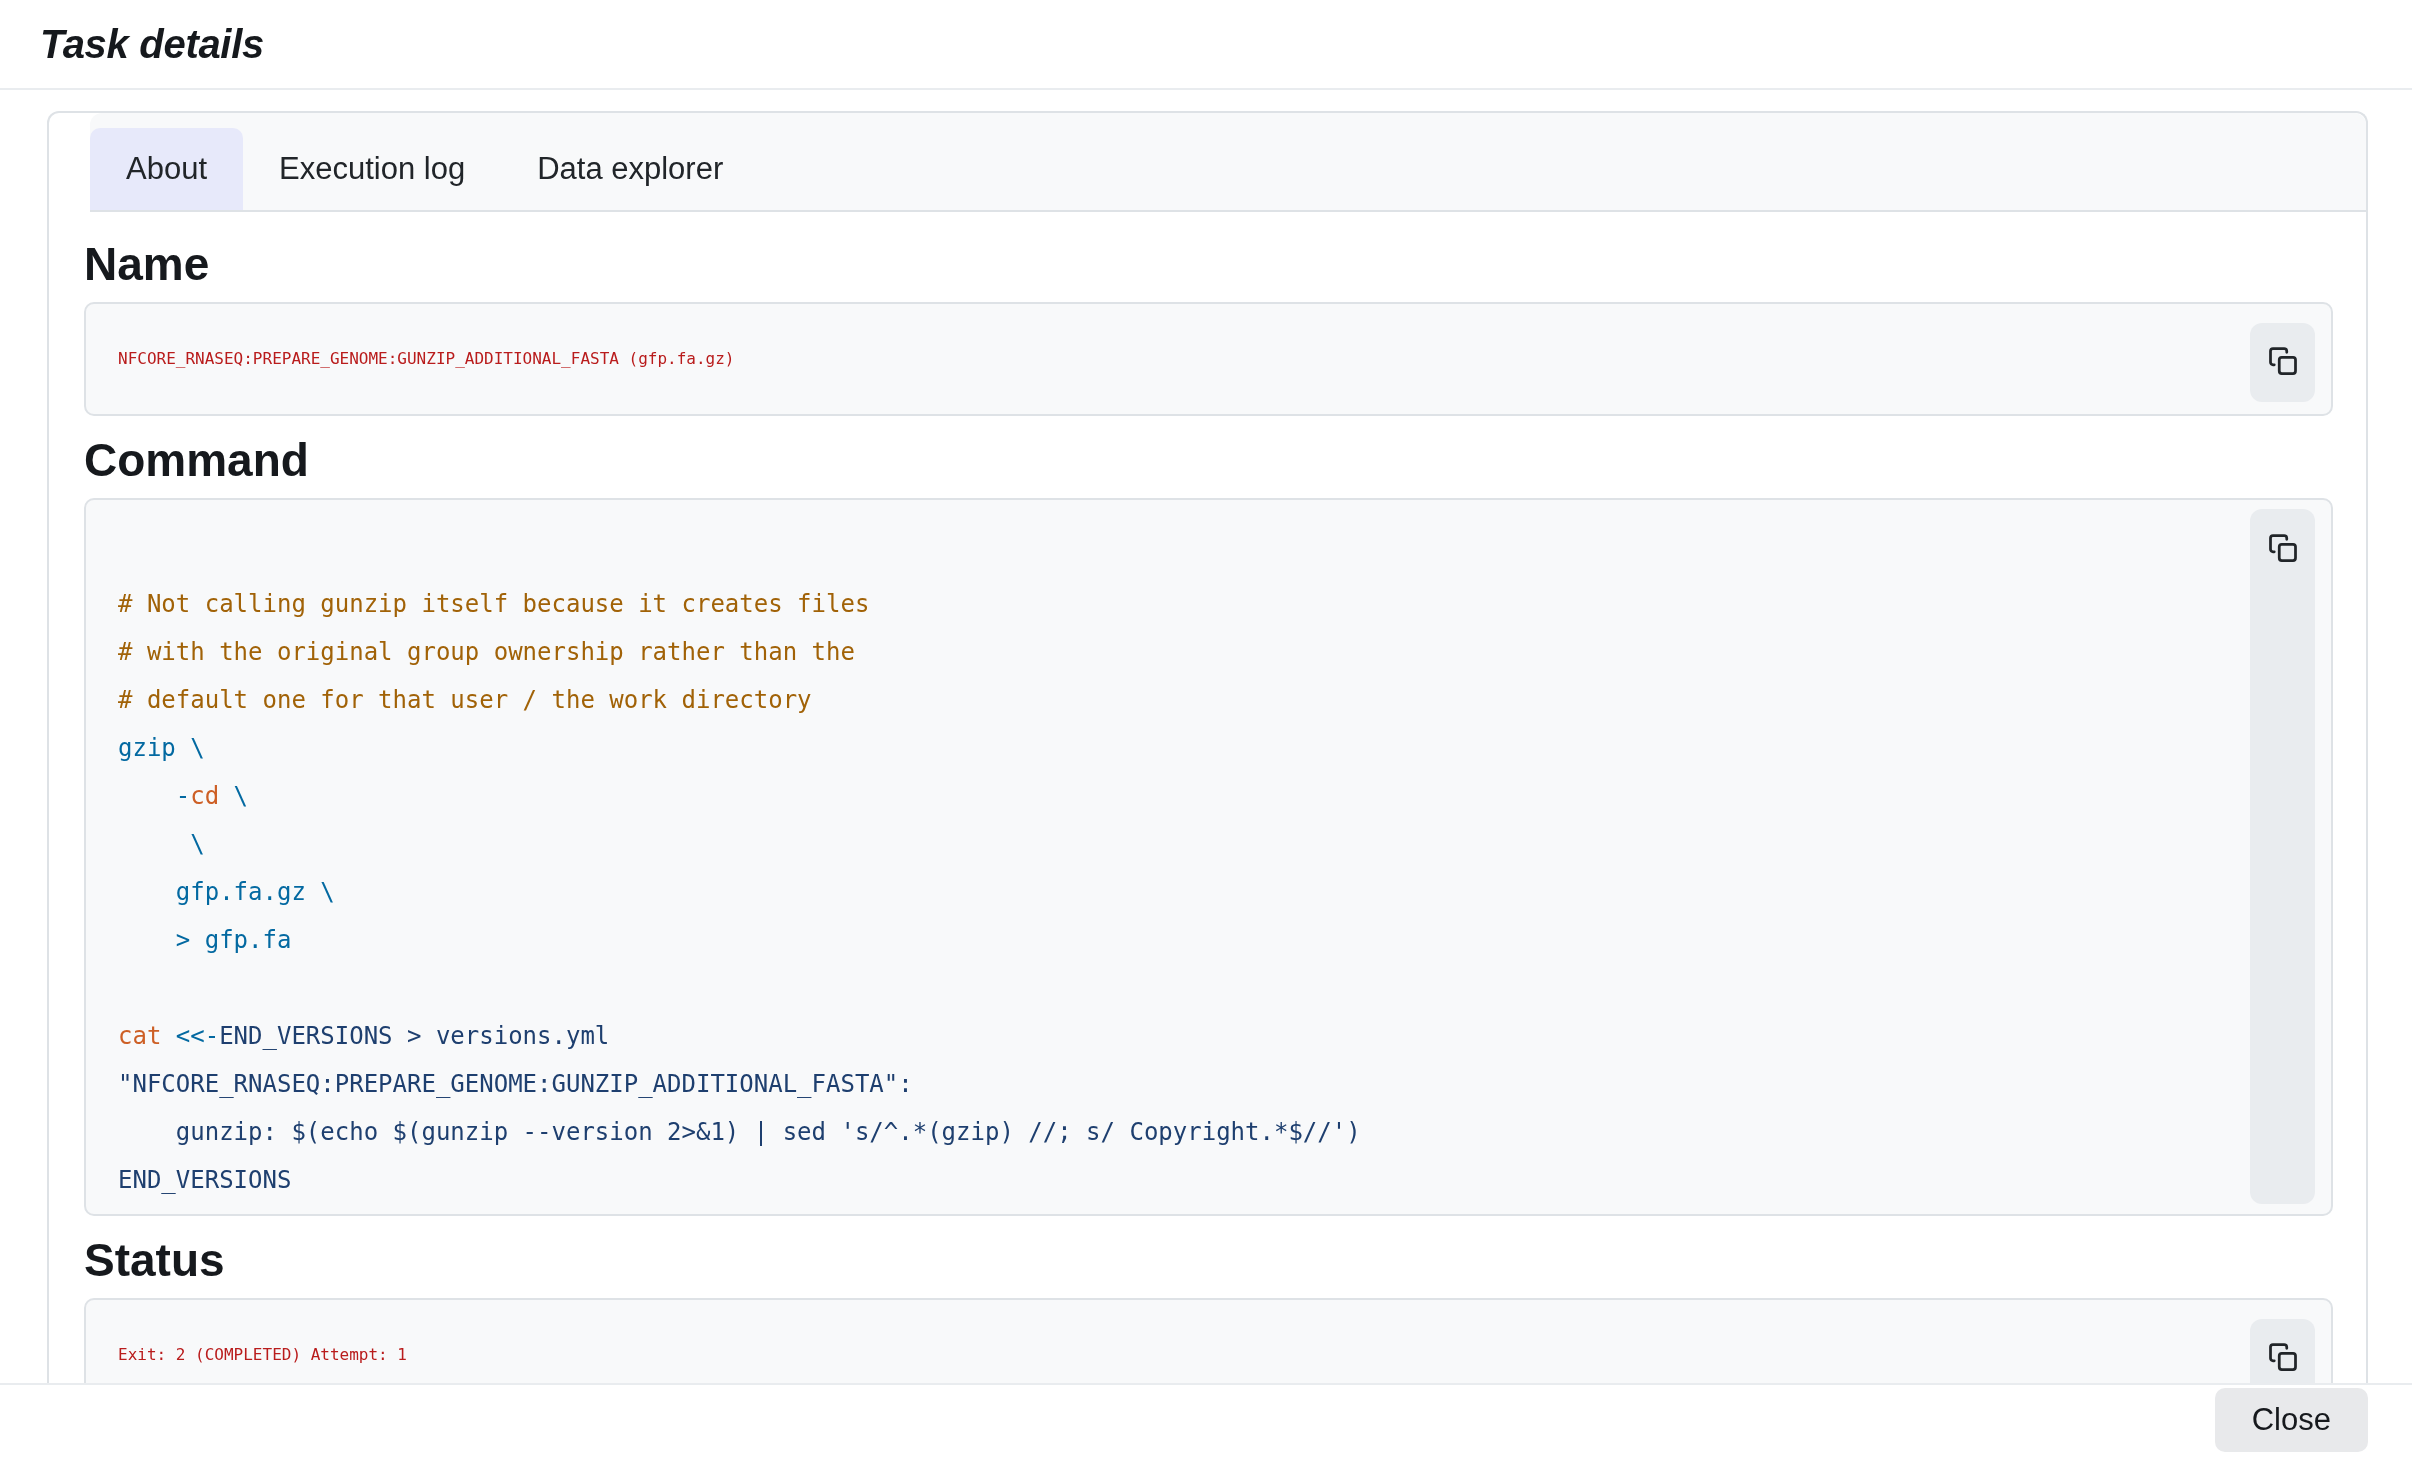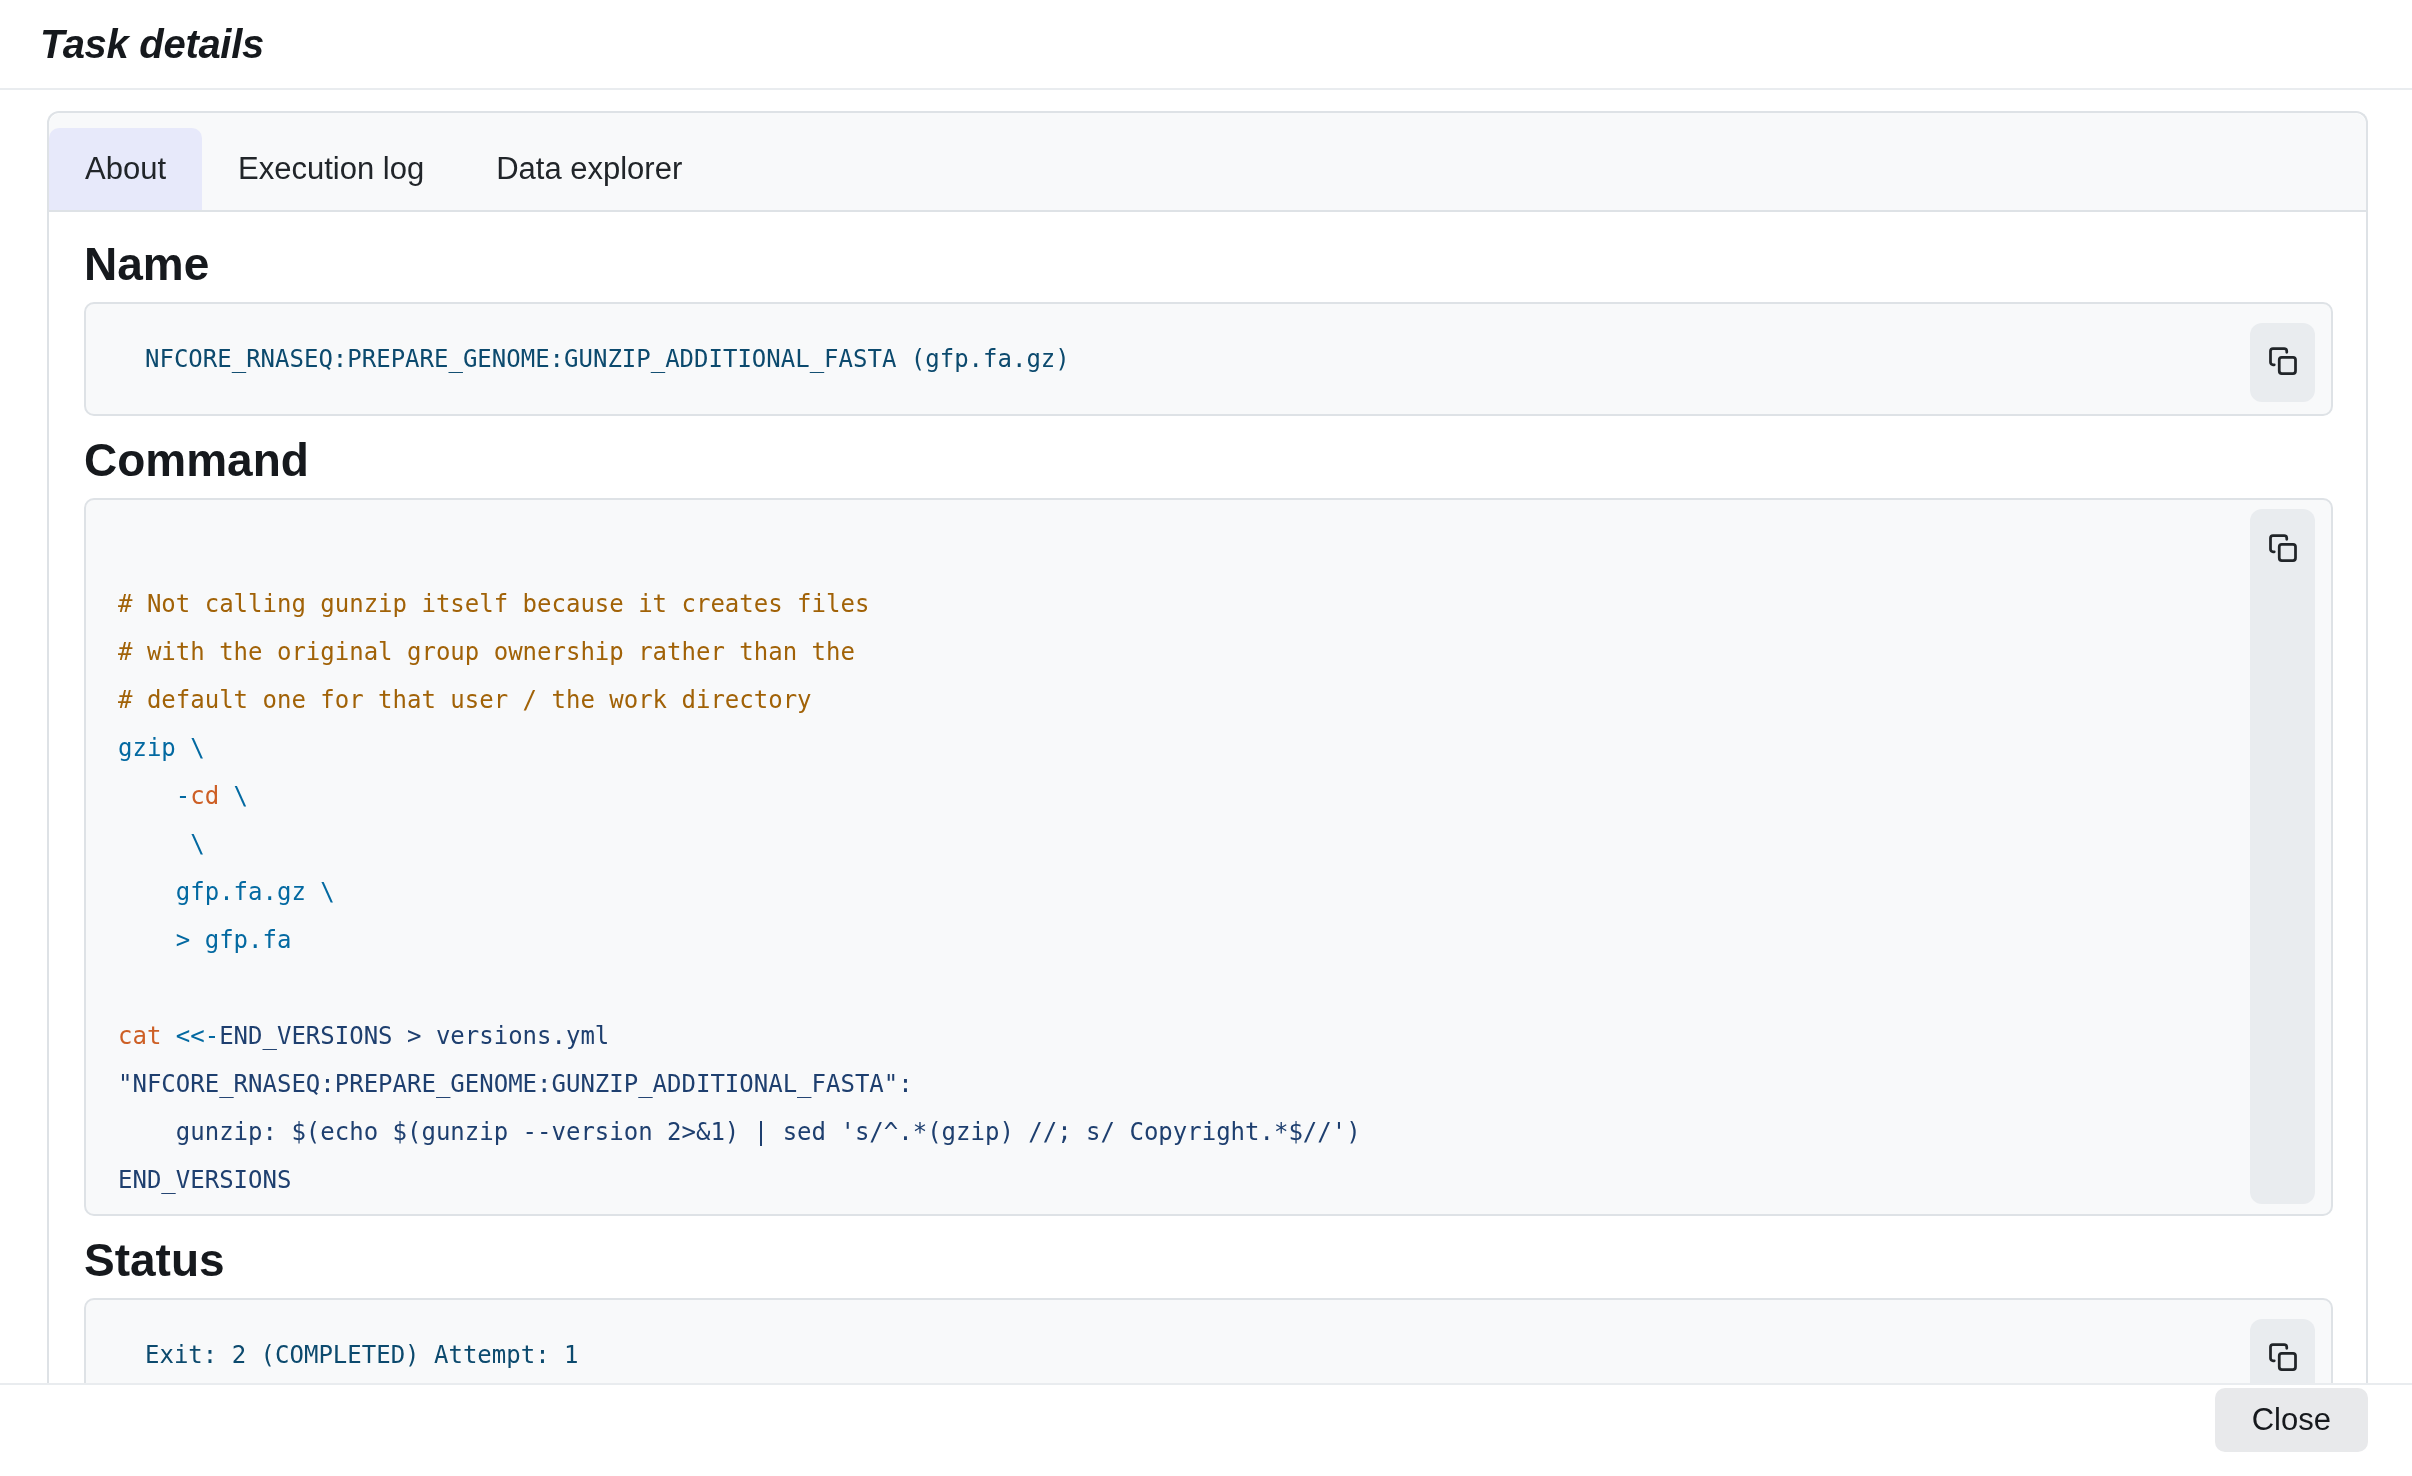--- a/index.html
+++ b/index.html
@@ -21,21 +21,21 @@
 
   .card {
     border:2px solid #dee2e6; border-bottom:none;
     border-radius:12px 12px 0 0; background:#ffffff; min-height:1380px;
   }
 
   
   .tab-bar {
     background:#f8f9fa; height:99px; border-bottom:2px solid #dee2e6;
     border-radius:12px 12px 0 0;
-    display:flex; align-items:flex-end; 
+    display:flex; align-items:flex-end; margin-left:41px;
   }
   .tab {
     font-size:31px; color:#212529; height:82px; padding:0 36px;
     display:flex; align-items:center; cursor:pointer; white-space:nowrap;
     border-radius:10px 10px 0 0; background:transparent; border:none;
     font-family:inherit;
   }
   .tab.active { background:#e7e9fa; }
 
   
@@ -43,21 +43,21 @@
   .section-heading { font-size:46px; line-height:36px; font-weight:700; color:#16191d; margin-bottom:20px; }
   .section-command .section-heading, .section-status .section-heading { margin-top:26px; }
 
   .mono { font-family:"DejaVu Sans Mono","Liberation Mono",monospace; }
 
   .value-box {
     position:relative; background:#f8f9fa;
     border:2px solid #dee2e6; border-radius:10px;
     padding:31px 150px 31px 32px;
   }
-  .value-text { font-size:24px; line-height:48px; color:#0c4a6e; white-space:pre; display:block;margin-left:27px; }
+  .value-text { font-size:16px; line-height:48px; color:#b91c1c; white-space:pre; display:block; }
 
   .copy-btn {
     position:absolute; top:19px; right:16px; width:65px; height:79px;
     background:#e9ecef; border:none; border-radius:12px;
     display:flex; align-items:center; justify-content:center;
     cursor:pointer; color:#212529;
   }
   .copy-btn svg { width:30px; height:30px; }
 
   

